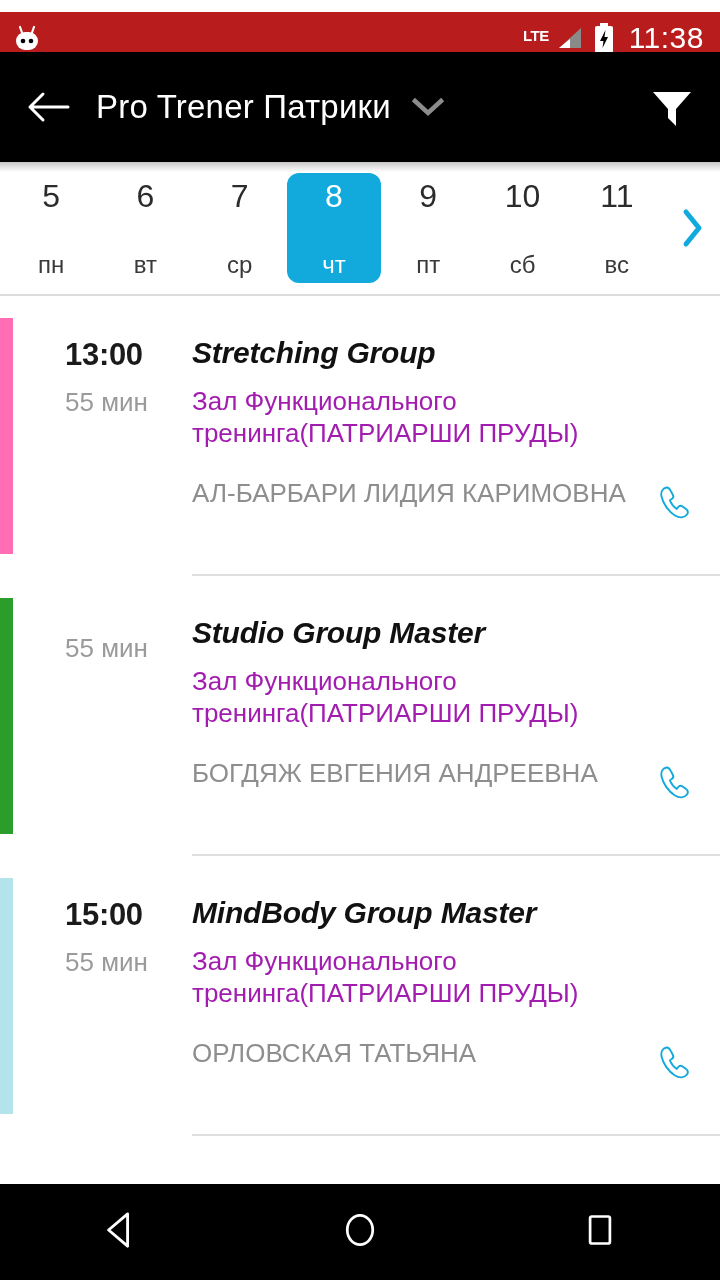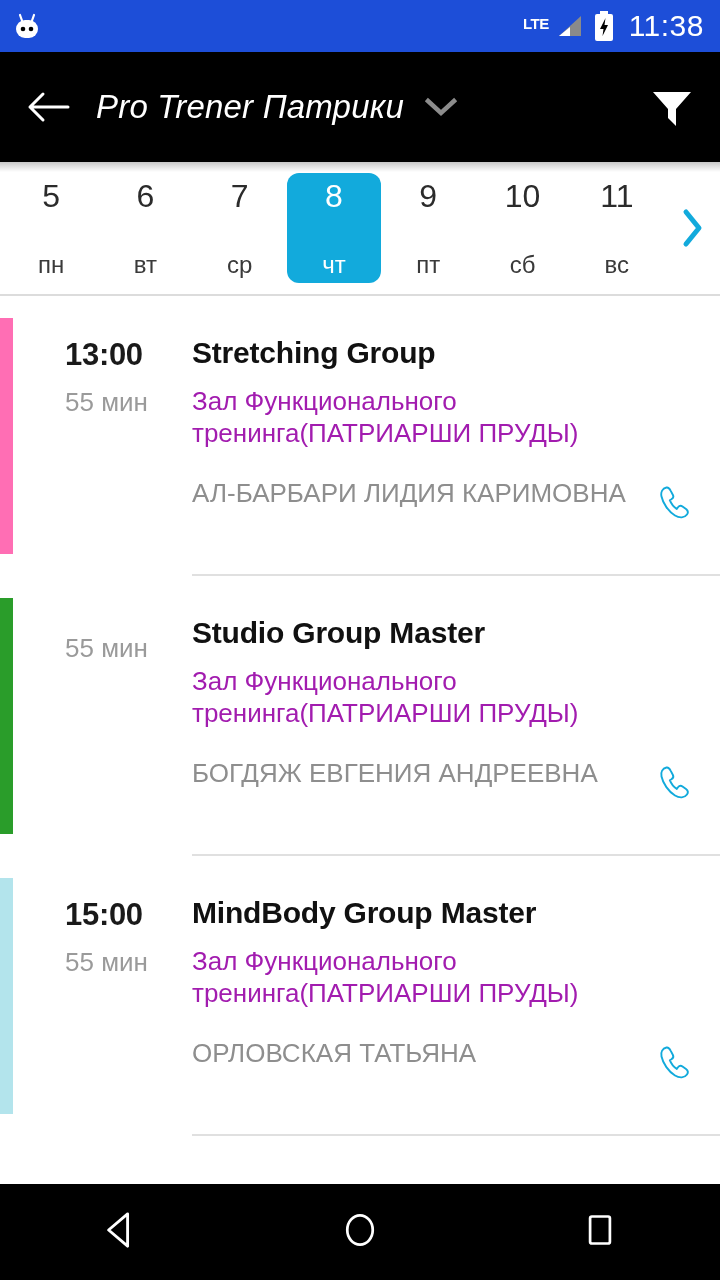--- a/index.html
+++ b/index.html
@@ -6,22 +6,22 @@
   html, body {
     width:720px; height:1280px;
     background:#ffffff;
     font-family:"Liberation Sans", sans-serif;
     overflow:hidden;
   }
   #screen { position:relative; width:720px; height:1280px; background:#ffffff; }
 
   
   .statusbar {
-    position:absolute; top:0; left:0; width:720px; height:52px;
-    background:#1d4ed8; display:flex; align-items:center;
+    position:absolute; top:12px; left:0; width:720px; height:52px;
+    background:#b91c1c; display:flex; align-items:center;
     padding:0 16px 0 10px;
   }
   .sb-left { display:flex; align-items:center; }
   .sb-spacer { flex:1 1 auto; }
   .sb-right { display:flex; align-items:center; gap:10px; }
   .cid-logo { width:34px; height:34px; position:relative; display:block; }
   .sb-lte { color:#ffffff; font-size:15px; font-weight:bold; line-height:1;
             letter-spacing:-0.5px; margin-right:-2px; align-self:flex-start; margin-top:5px;}
   .sb-signal { width:26px; height:24px; display:block; }
   .sb-batt { width:22px; height:30px; display:block; }
@@ -31,21 +31,21 @@
   
   .appbar {
     position:absolute; top:52px; left:0; width:720px; height:110px;
     background:#000000; display:flex; align-items:center;
   }
   .back-btn { width:96px; height:110px; display:flex; align-items:center; justify-content:center;
               cursor:pointer; }
   .back-arrow { width:44px; height:36px; display:block; }
   .title-wrap { display:flex; align-items:center; gap:20px; cursor:pointer; flex:0 0 auto;}
   .title-text { color:#ffffff; font-size:33px; font-weight:400; letter-spacing:0.2px;
-                white-space:nowrap;font-style:italic; }
+                white-space:nowrap; }
   .chev-down { width:34px; height:22px; display:block; }
   .appbar-spacer { flex:1 1 auto; }
   .filter-btn { width:96px; height:110px; display:flex; align-items:center; justify-content:center;
                 cursor:pointer; }
   .filter-icon { width:46px; height:46px; display:block; }
 
   
   .appbar-shadow {
     position:absolute; top:162px; left:0; width:720px; height:10px;
     background:linear-gradient(to bottom, rgba(0,0,0,0.22), rgba(0,0,0,0));
@@ -77,21 +77,21 @@
   
   .list { position:absolute; top:296px; left:0; width:720px; height:888px;
           background:#ffffff; overflow:hidden; }
   .event { position:relative; display:flex; width:720px; height:280px; }
   .color-bar { width:13px; flex:0 0 13px; margin:22px 0; border-radius:0; }
   .ev-time-col { width:179px; flex:0 0 179px; padding-top:42px; padding-left:52px; }
   .ev-time { font-size:31px; font-weight:bold; color:#1a1a1a; line-height:1.1; letter-spacing:-0.3px;}
   .ev-dur { font-size:26px; color:#9a9a9a; line-height:1.1; margin-top:16px; }
   .ev-body { flex:1 1 auto; padding-top:40px; padding-right:22px; position:relative; }
   .ev-title { font-size:30px; font-weight:bold; color:#111111; line-height:1.15;
-              letter-spacing:-0.2px; }
+              letter-spacing:-0.2px;font-style:italic; }
   .ev-place { font-size:26px; color:#a21caf; line-height:1.25; margin-top:14px; max-width:430px; }
   .ev-coach { font-size:26px; color:#8e8e8e; line-height:1.25; margin-top:27px; }
   .phone-btn { position:absolute; right:24px; top:186px; width:42px; height:42px;
                cursor:pointer; }
   .phone-icon { width:42px; height:42px; display:block; }
   .ev-divider { position:absolute; left:192px; right:0; bottom:0; height:2px; background:#e0e0e0; }
 
   
   .navbar {
     position:absolute; bottom:0; left:0; width:720px; height:96px;

